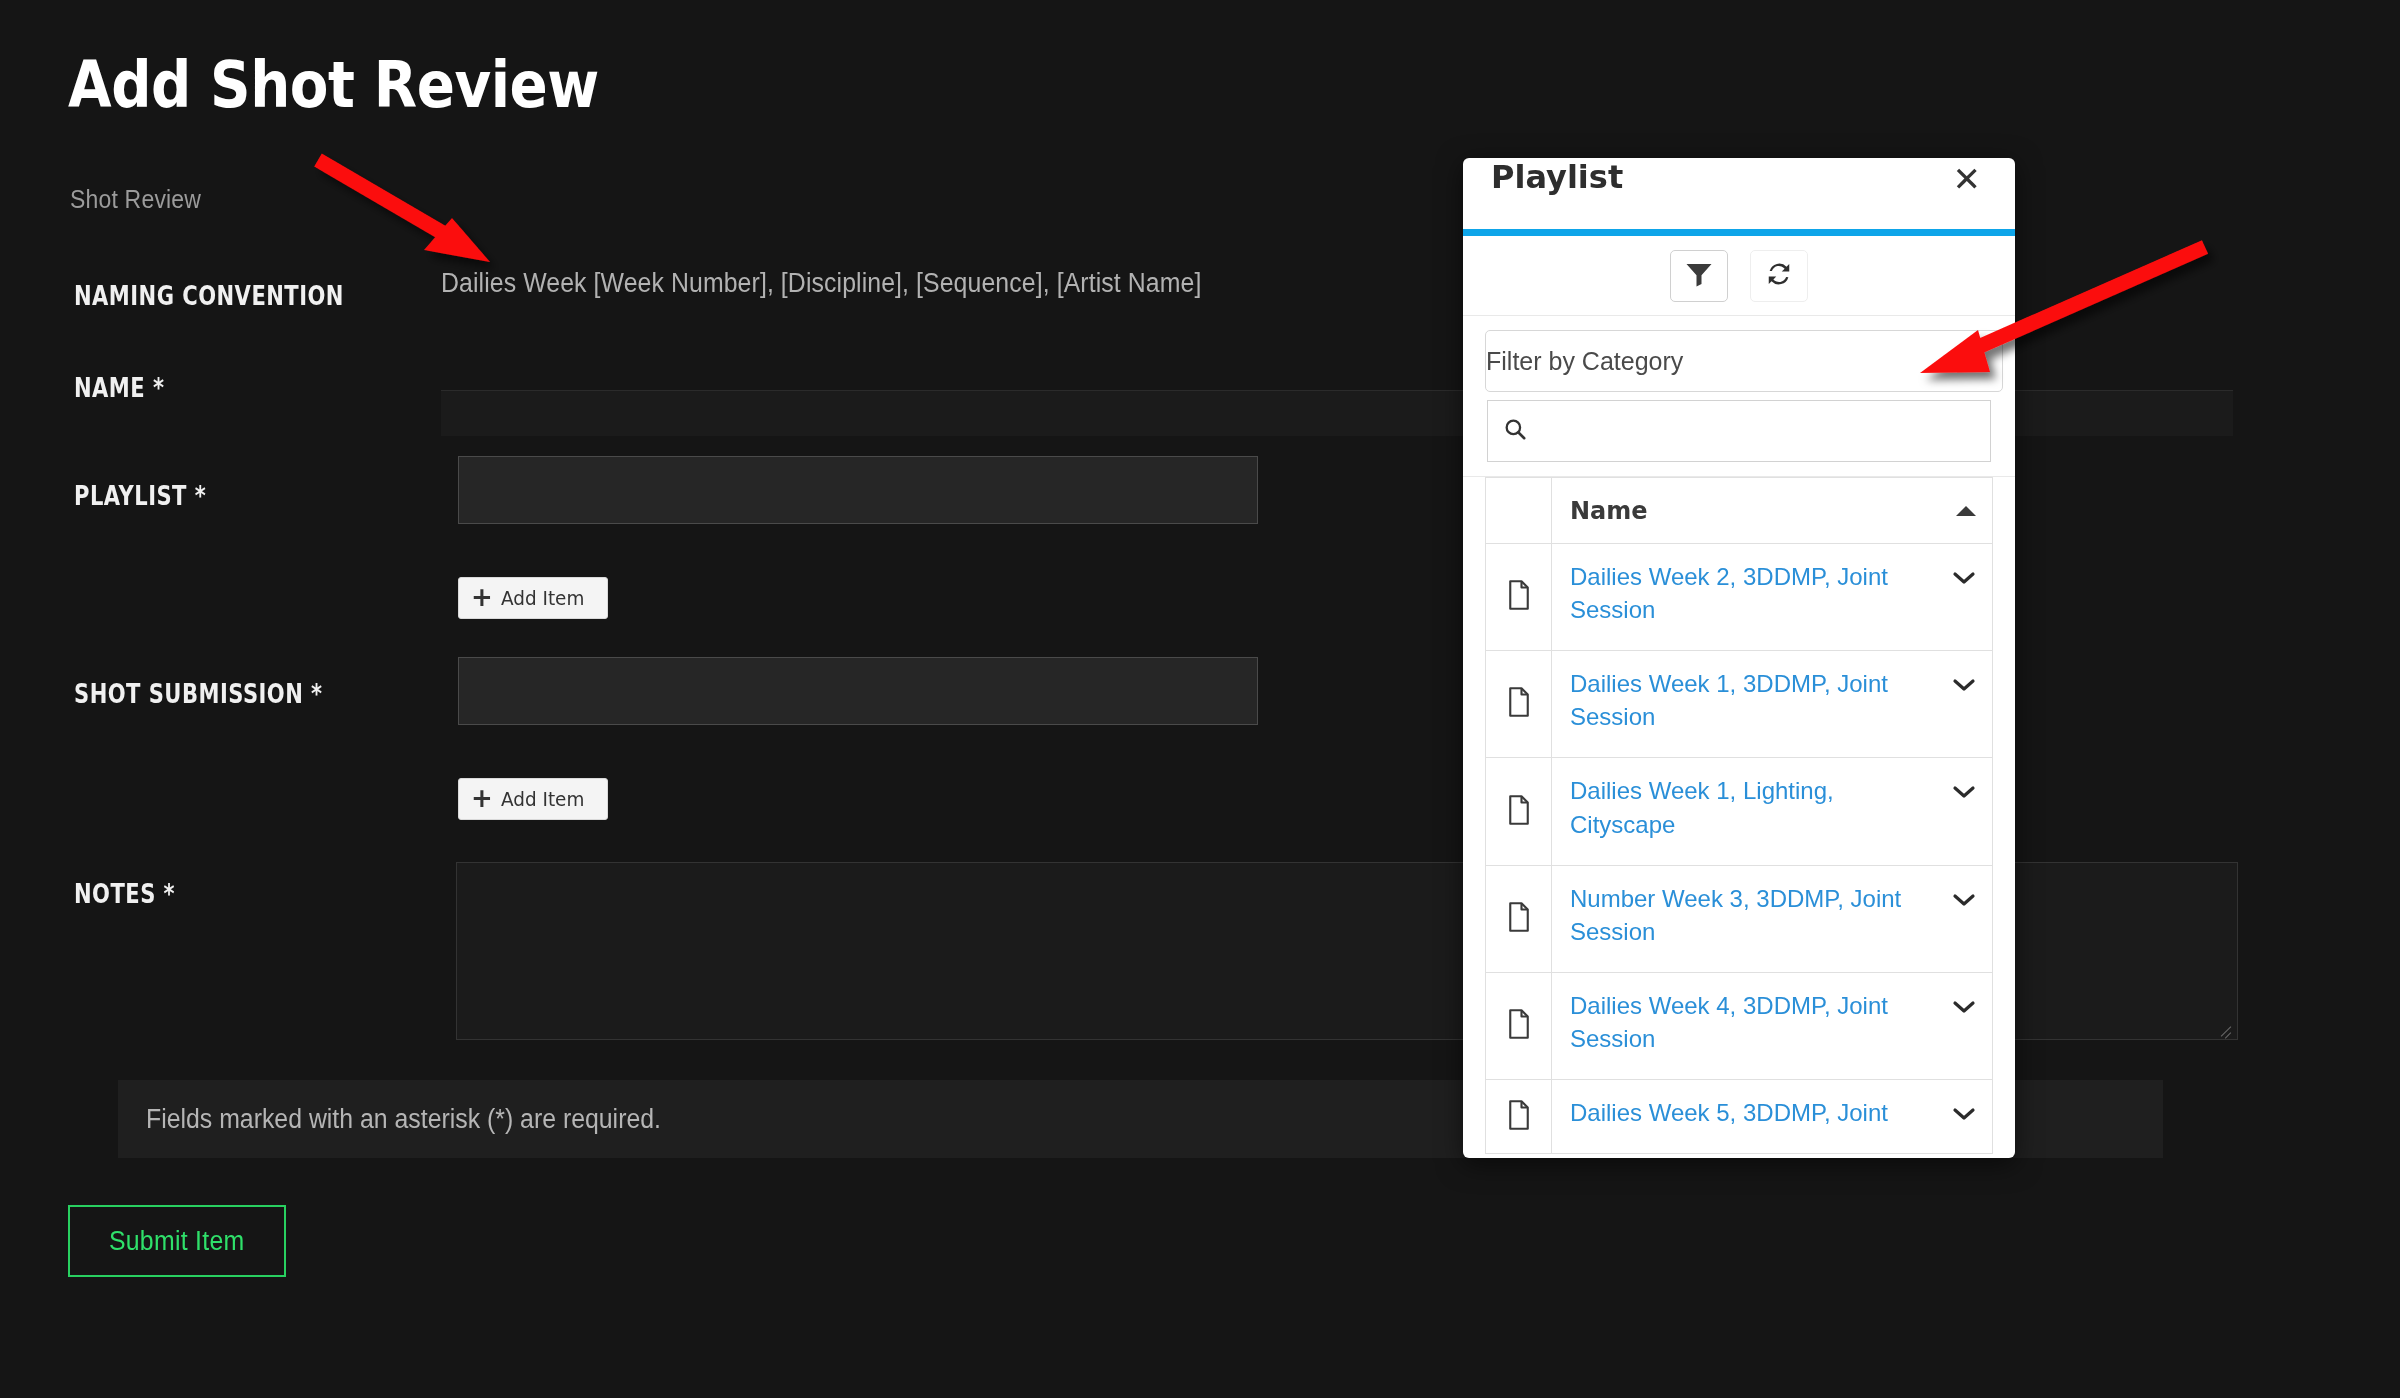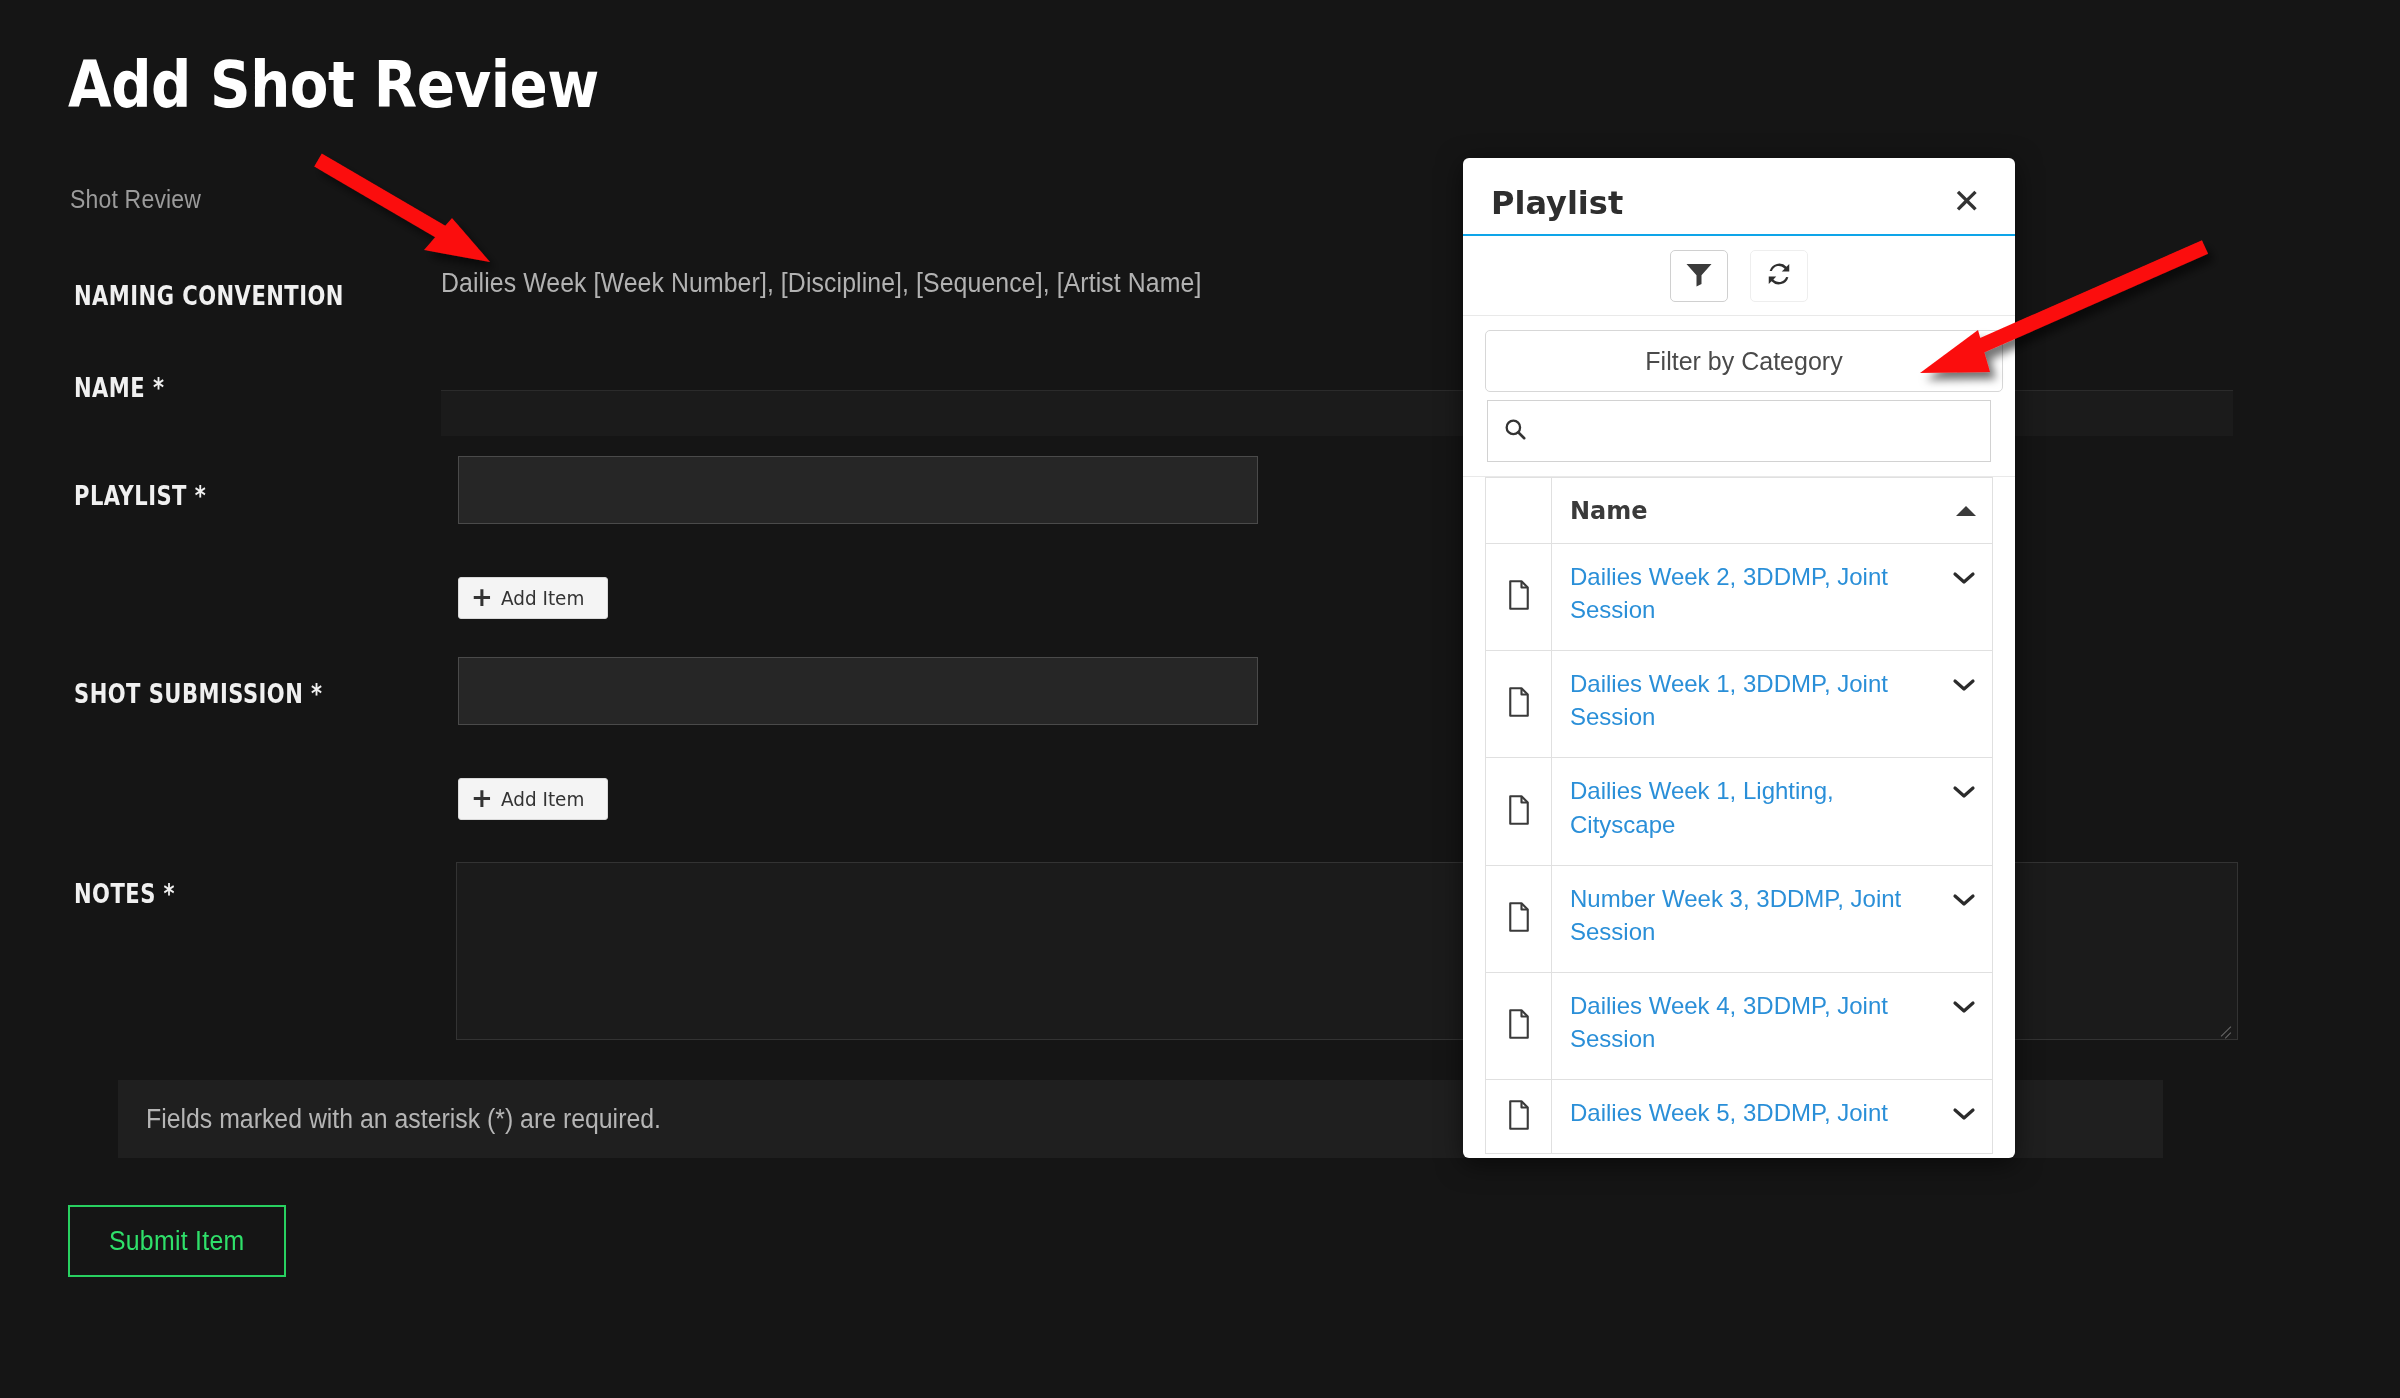--- a/index.html
+++ b/index.html
@@ -181,24 +181,24 @@
     border-radius: 6px;
     box-shadow: 0 6px 26px rgba(0,0,0,0.55);
     overflow: hidden;
     display: flex;
     flex-direction: column;
   }
   .panel-header {
     height: 78px;
     flex: 0 0 78px;
     display: flex;
-    align-items: flex-end;
+    align-items: flex-start;
     justify-content: space-between;
     padding: 0 28px 12px 28px;
-    border-bottom: 2px solid #0ea5e9;
+    border-bottom: 7px solid #0ea5e9;
   }
   .panel-title {
     font-family: "DejaVu Sans", sans-serif;
     font-size: 32px;
     font-weight: 700;
     color: #2e2e2e;
   }
   .close-x {
     font-family: "DejaVu Sans", sans-serif;
     font-size: 34px;
@@ -229,21 +229,20 @@
   }
   .icon-btn.light { border-color: #eeeeee; }
   .category-filter {
     margin: 14px 12px 0 22px;
     height: 62px;
     border: 1px solid #d7d7d7;
     border-radius: 5px;
     background: #ffffff;
     display: flex;
     align-items: center;
-    justify-content: center;
     font-size: 25px;
     color: #4a4a4a;
     cursor: pointer;
   }
   .search-wrap {
     margin: 8px 24px 14px 24px;
     height: 62px;
     border: 1px solid #d2d2d2;
     background: #ffffff;
     display: flex;

